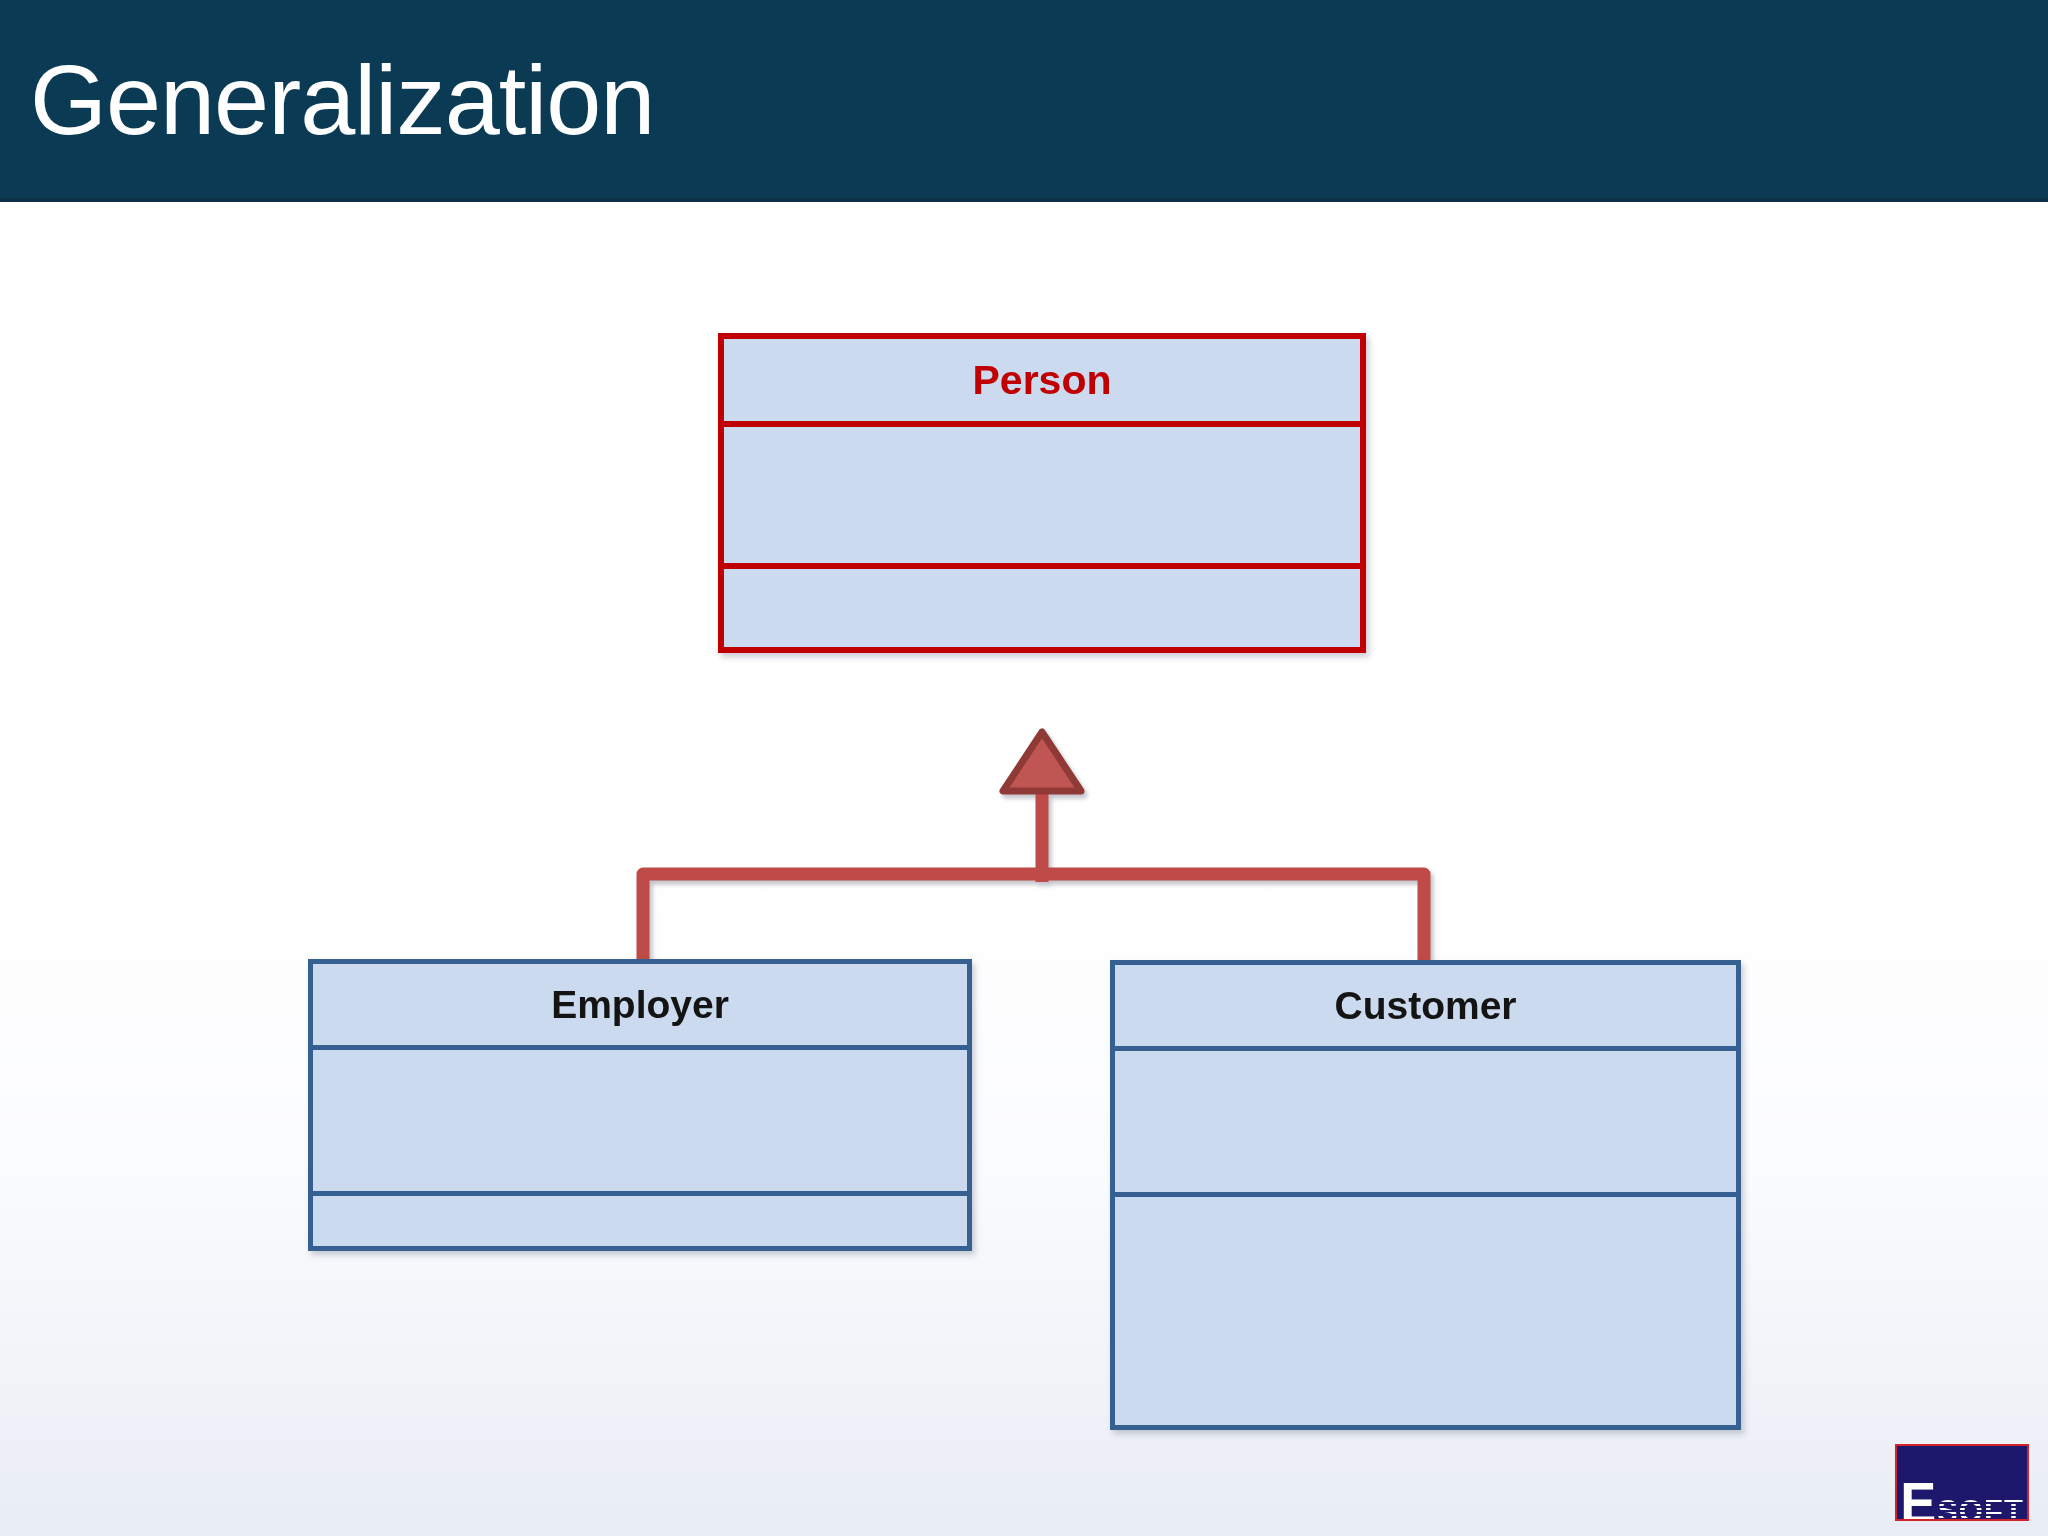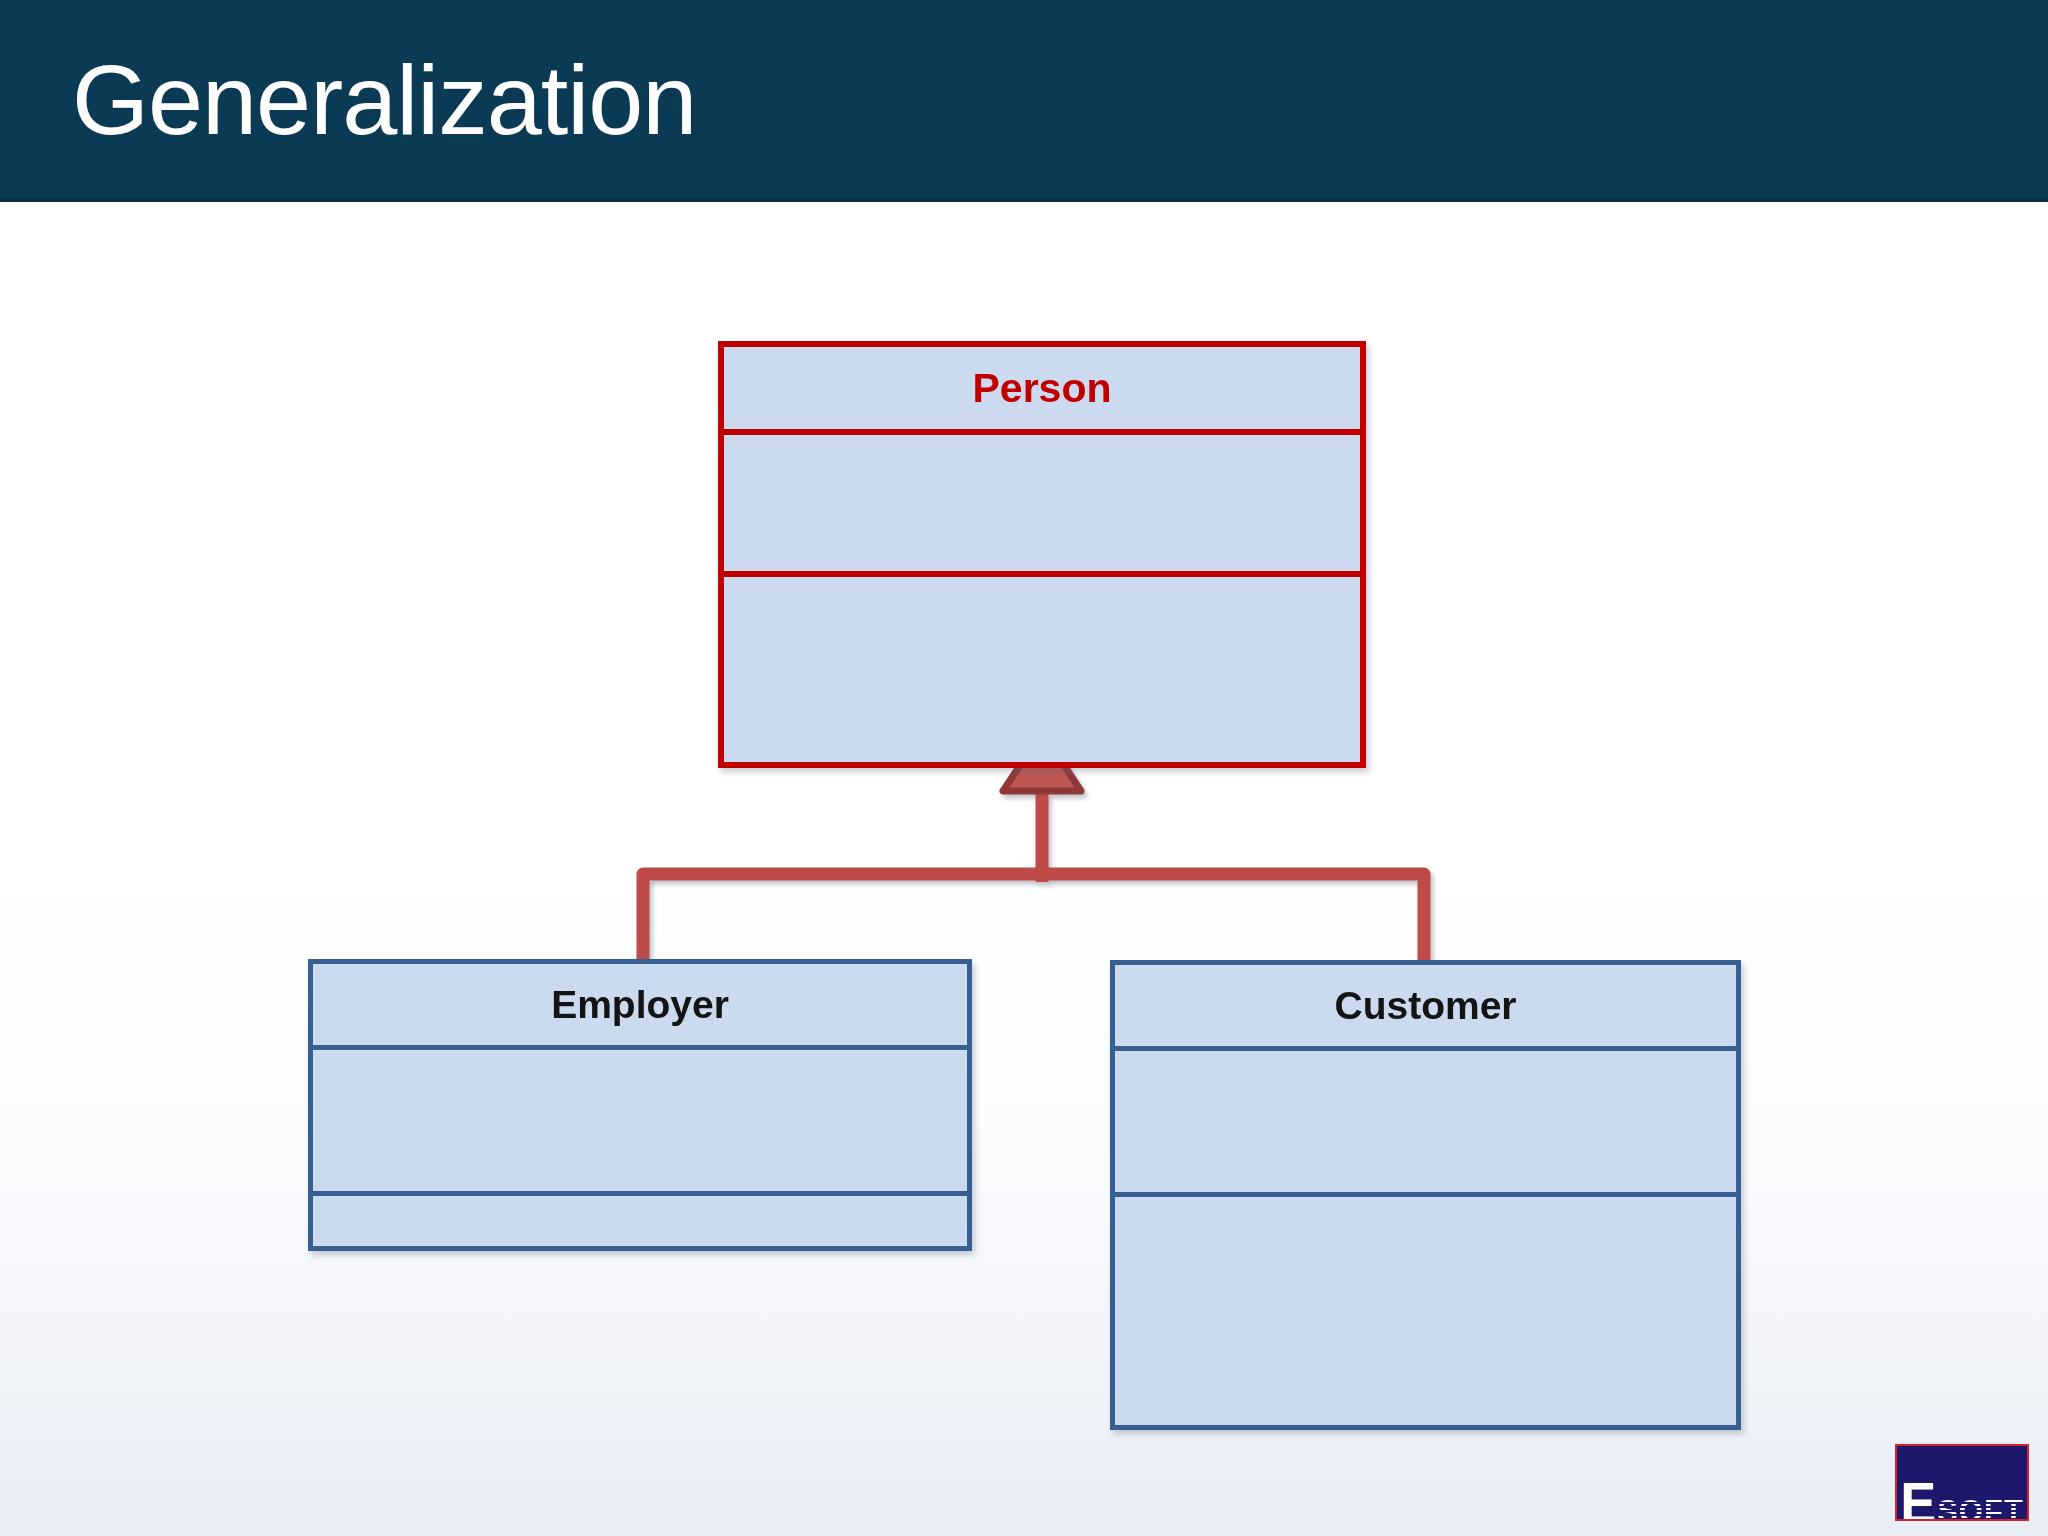--- a/index.html
+++ b/index.html
@@ -24,21 +24,20 @@
     display: flex;
     align-items: center;
   }
   .slide-header h1 {
     color: var(--title-text, #ffffff);
     font-size: 99px;
     font-weight: 400;
     letter-spacing: -1px;
     padding-left: 30px;
     line-height: 1;
-    margin-left: 42px;
   }
 
   
   .connector-svg {
     position: absolute;
     left: 0; top: 0;
     width: 2048px; height: 1536px;
     filter: drop-shadow(3px 4px 2px rgba(105, 110, 125, 0.40));
   }
   .connector-svg .conn-line {
@@ -65,22 +64,22 @@
   .uml-class .row-title {
     display: flex;
     align-items: center;
     justify-content: center;
     font-weight: bold;
   }
   .uml-class .row-mid { flex: 0 0 auto; }
   .uml-class .row-bottom { flex: 1 1 auto; }
 
   .uml-person {
-    left: 718px; top: 341px;
-    width: 648px; height: 427px;
+    left: 718px; top: 333px;
+    width: 648px; height: 320px;
     border: 6px solid var(--person-border, #c00000);
   }
   .uml-person .row-title {
     height: 88px;
     border-bottom: 6px solid var(--person-border, #c00000);
     color: var(--person-text, #c00000);
     font-size: 41px;
   }
   .uml-person .row-mid {
     height: 142px;

